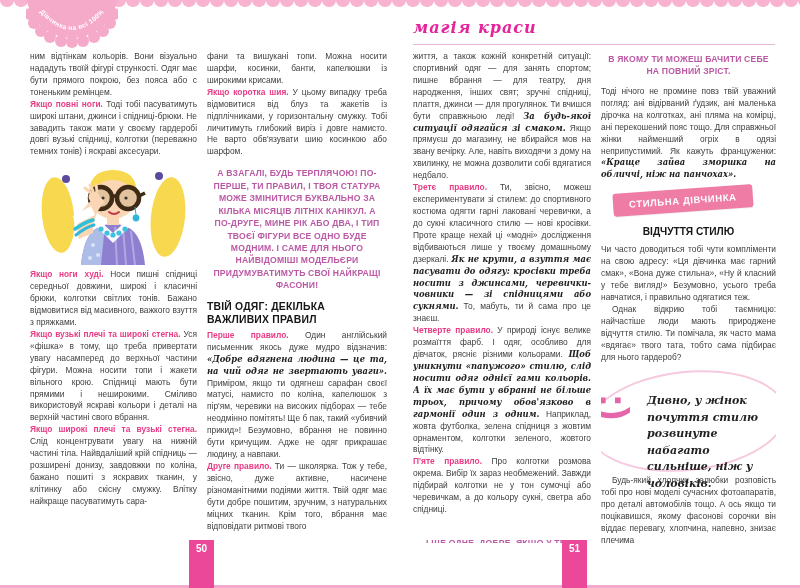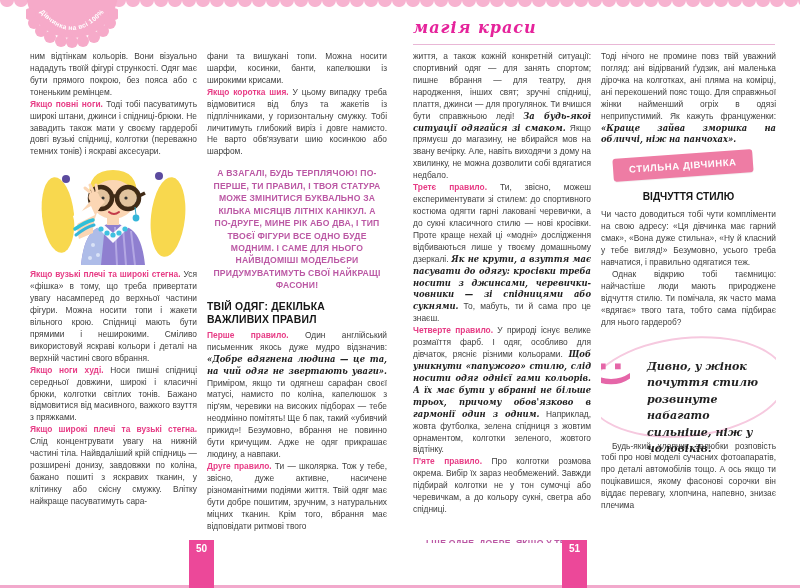--- a/index.html
+++ b/index.html
@@ -166,22 +166,22 @@
       <path d="M44,78 Q38,58 52,44 L62,33 L70,41 Q58,52 58,72 Z" fill="#fbd6b4"></path>
       <path d="M40,64 L60,54 L56,45 L38,55 Z" fill="#ffffff"></path>
       <path d="M40,68 Q50,61 58,59" stroke="#2fc0d8" stroke-width="3.5" fill="none" stroke-linecap="round"></path>
       <path d="M41,74 Q51,66 59,64" stroke="#35b6d9" stroke-width="3" fill="none" stroke-linecap="round"></path>
 
       <circle cx="59" cy="36" r="5.5" fill="#fbd6b4"></circle>
       <path d="M55,31 L50,27 M58,30 L55,24 M62,30 L61,24" stroke="#fbd6b4" stroke-width="3" stroke-linecap="round"></path>
     </svg>
   </div>
 
+  <p><span class="lead">Якщо ноги худі.</span> <span>Носи пишні спідниці середньої довжини, широкі і класичні брюки, колготки світлих тонів. Бажано відмовитися від масивного, важкого взуття з пряжками.</span></p>
   <p><span class="lead">Якщо вузькі плечі та широкі стегна.</span> <span>Уся «фішка» в тому, що треба привертати увагу насамперед до верхньої частини фігури. Можна носити топи і жакети вільного крою. Спідниці мають бути прямими і неширокими. Сміливо використовуй яскраві кольори і деталі на верхній частині свого вбрання.</span></p>
-  <p><span class="lead">Якщо ноги худі.</span> <span>Носи пишні спідниці середньої довжини, широкі і класичні брюки, колготки світлих тонів. Бажано відмовитися від масивного, важкого взуття з пряжками.</span></p>
   <p><span class="lead">Якщо широкі плечі та вузькі стегна.</span> <span>Слід концентрувати увагу на нижній частині тіла. Найвдаліший крій спідниць — розширені донизу, завдовжки по коліна, бажано пошиті з яскравих тканин, у клітинку або скісну смужку. Влітку найкраще пасуватимуть сара-</span></p>
 </div>
 
 <div class="col col-l2">
   <p><span>фани та вишукані топи. Можна носити шарфи, косинки, банти, капелюшки із широкими крисами.</span></p>
   <p><span class="lead">Якщо коротка шия.</span> <span>У цьому випадку треба відмовитися від блуз та жакетів із підплічниками, у горизонтальну смужку. Тобі личитимуть глибокий виріз і довге намисто. Не варто обв'язувати шию косинкою або шарфом.</span></p>
 
   <div class="callout">А ВЗАГАЛІ, БУДЬ ТЕРПЛЯЧОЮ! ПО-ПЕРШЕ, ТИ ПРАВИЛ, І ТВОЯ СТАТУРА МОЖЕ ЗМІНИТИСЯ БУКВАЛЬНО ЗА КІЛЬКА МІСЯЦІВ ЛІТНІХ КАНІКУЛ. А ПО-ДРУГЕ, МИНЕ РІК АБО ДВА, І ТИП ТВОЄЇ ФІГУРИ ВСЕ ОДНО БУДЕ МОДНИМ. І САМЕ ДЛЯ НЬОГО НАЙВІДОМІШІ МОДЕЛЬЄРИ ПРИДУМУВАТИМУТЬ СВОЇ НАЙКРАЩІ ФАСОНИ!</div>
 
   <div class="h2">ТВІЙ ОДЯГ: ДЕКІЛЬКА ВАЖЛИВИХ ПРАВИЛ</div>
@@ -212,20 +212,21 @@
     <span>У природі існує велике розмаїття фарб. І одяг, особливо для дівчаток, рясніє різними кольорами.</span>
     <span class="script">Щоб уникнути «папужого» стилю, слід носити одяг однієї гами кольорів. А їх має бути у вбранні не більше трьох, причому обов'язково в гармонії один з одним.</span>
     <span>Наприклад, жовта футболка, зелена спідниця з жовтим орнаментом, колготки зеленого, жовтого відтінку.</span>
   </p>
   <p><span class="lead">П'яте правило.</span> <span>Про колготки розмова окрема. Вибір їх зараз необмежений. Завжди підбирай колготки не у тон сумочці або черевичкам, а до кольору сукні, светра або спідниці.</span></p>
 
   <div class="callout" style="margin-top:21px;">І ЩЕ ОДНЕ. ДОБРЕ, ЯКЩО У ТЕБЕ ВДОМА Є ВЕЛИКЕ ДЗЕРКАЛО,</div>
 </div>
 
 <div class="col col-r2">
+  <div class="callout" style="margin-top:2px;">В ЯКОМУ ТИ МОЖЕШ БАЧИТИ СЕБЕ НА ПОВНИЙ ЗРІСТ.</div>
 
   <p>
     <span>Тоді нічого не промине повз твій уважний погляд: ані відірваний ґудзик, ані маленька дірочка на колготках, ані пляма на комірці, ані перекошений пояс тощо. Для справжньої жінки найменший огріх в одязі неприпустимий. Як кажуть француженки:</span>
     <span class="script">«Краще зайва зморшка на обличчі, ніж на панчохах».</span>
   </p>
 
   <div>
     <span class="style-badge">СТИЛЬНА ДІВЧИНКА</span>
   </div>
 

